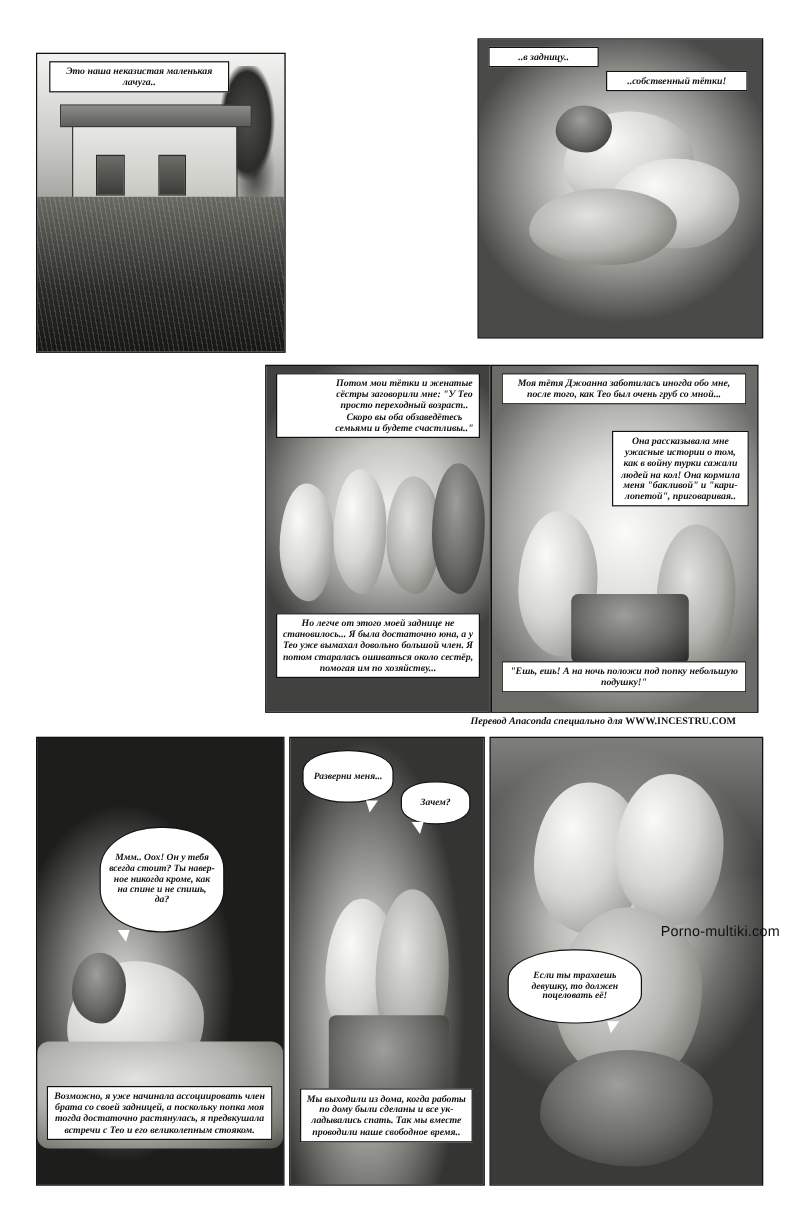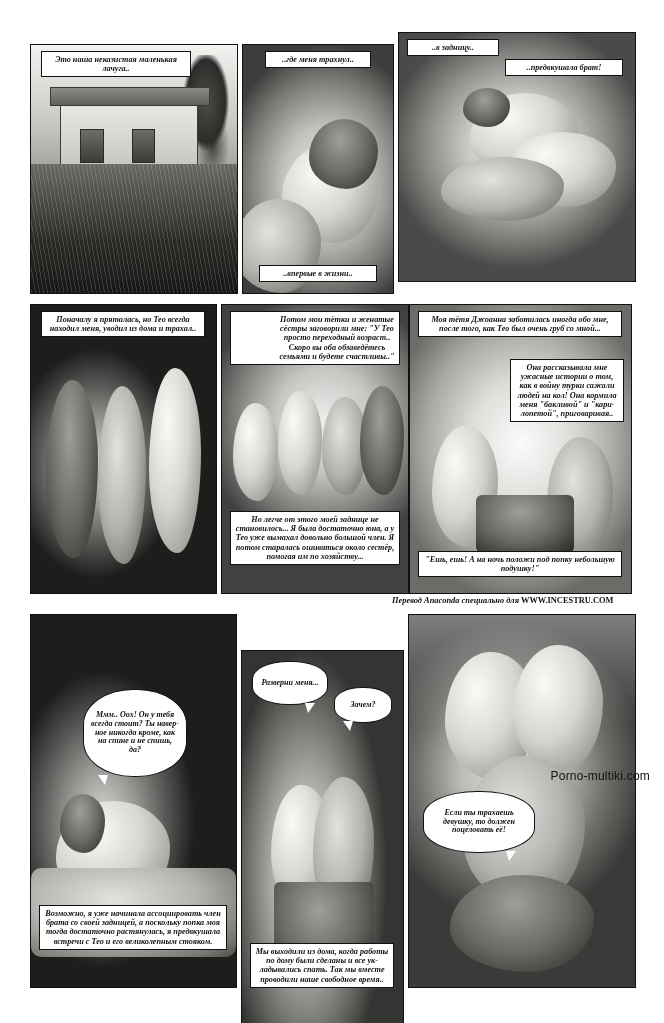--- a/index.html
+++ b/index.html
@@ -226,49 +226,32 @@
       <div class="tree"></div>
       <div class="house">
         <div class="window w1"></div>
         <div class="window w2"></div>
       </div>
       <div class="grass"></div>
     </div>
     <div class="caption" style="left:10px; top:6px; width:150px;">Это наша неказистая маленькая лачуга..</div>
   </div>
 
-  <div class="panel" style="left:242px; top:44px; width:150px; height:248px;">
-    <div class="art a2">
-      <div class="fig l" style="left:26%; top:40%; width:64%; height:40%;"></div>
-      <div class="fig m" style="left:-6%; top:62%; width:58%; height:38%;"></div>
-      <div class="fig d" style="left:44%; top:30%; width:46%; height:28%;"></div>
-    </div>
-    <div class="caption" style="left:22px; top:6px; width:106px;">..где меня трахнул..</div>
-    <div class="caption" style="left:16px; top:220px; width:118px;">..впервые в жизни..</div>
-  </div>
 
   <div class="panel" style="left:398px; top:32px; width:236px; height:248px;">
     <div class="art a3">
       <div class="fig l" style="left:30%; top:24%; width:46%; height:34%;"></div>
       <div class="fig l" style="left:46%; top:40%; width:46%; height:30%;"></div>
       <div class="fig m" style="left:18%; top:50%; width:52%; height:26%;"></div>
       <div class="fig d" style="left:27%; top:22%; width:20%; height:16%;"></div>
     </div>
     <div class="caption" style="left:8px; top:6px; width:92px;">..в задницу..</div>
-    <div class="caption" style="left:106px; top:26px; width:118px;">..предвкушала брат!</div>
-  </div>
-
-  <div class="panel" style="left:30px; top:304px; width:185px; height:288px;">
-    <div class="art dark">
-      <div class="fig d" style="left:8%; top:26%; width:28%; height:62%;"></div>
-      <div class="fig m" style="left:36%; top:28%; width:26%; height:62%;"></div>
-      <div class="fig l" style="left:64%; top:22%; width:28%; height:64%;"></div>
-    </div>
-    <div class="caption" style="left:10px; top:6px; width:164px;">Поначалу я пряталась, но Тео всегда находил меня, уводил из дома и трахал..</div>
-  </div>
+    <div class="caption" style="left:106px; top:26px; width:118px;">..собственный тётки!</div>
+  </div>
+
 
   <div class="panel" style="left:221px; top:304px; width:186px; height:288px;">
     <div class="art a5">
       <div class="fig l" style="left:6%; top:34%; width:24%; height:34%;"></div>
       <div class="fig l" style="left:30%; top:30%; width:24%; height:36%;"></div>
       <div class="fig m" style="left:54%; top:32%; width:24%; height:34%;"></div>
       <div class="fig d" style="left:74%; top:28%; width:24%; height:38%;"></div>
     </div>
     <div class="caption" style="left:8px; top:6px; width:170px;padding-left:48px;">Потом мои тётки и женатые сёстры заговорили мне: "У Тео просто переходный возраст.. Скоро вы оба обзаведётесь семьями и будете счастливы.."</div>
     <div class="caption" style="left:8px; top:206px; width:170px;">Но легче от этого моей заднице не становилось... Я была достаточно юна, а у Тео уже вымахал довольно большой член. Я потом старалась ошиваться около сестёр, помогая им по хозяйству...</div>
@@ -296,21 +279,21 @@
       <div class="fig d" style="left:14%; top:48%; width:22%; height:16%;"></div>
       <div class="fig m" style="left:0%; top:68%; width:100%; height:24%; border-radius:10px;"></div>
     </div>
     <div class="balloon" style="left:52px; top:74px; width:104px; height:88px;justify-content:flex-end;">
       <span>Ммм.. Оох! Он у тебя всегда стоит? Ты навер-ное никогда кроме, как на спине и не спишь, да?</span>
       <span class="tail bl"></span>
     </div>
     <div class="caption" style="left:8px; top:290px; width:188px;">Возможно, я уже начинала ассоциировать член брата со своей задницей, а поскольку попка моя тогда достаточно растянулась, я предвкушала встречи с Тео и его великолепным стояком.</div>
   </div>
 
-  <div class="panel" style="left:241px; top:650px; width:161px; height:372px;">
+  <div class="panel" style="left:241px; top:614px; width:161px; height:372px;">
     <div class="art a4">
       <div class="fig l" style="left:18%; top:36%; width:38%; height:34%;"></div>
       <div class="fig m" style="left:44%; top:34%; width:38%; height:38%;"></div>
       <div class="fig d" style="left:20%; top:62%; width:62%; height:26%; border-radius:6px;"></div>
     </div>
     <div class="balloon" style="left:10px; top:10px; width:76px; height:44px;">
       <span>Разверни меня...</span>
       <span class="tail br"></span>
     </div>
     <div class="balloon" style="left:92px; top:36px; width:58px; height:36px;">

